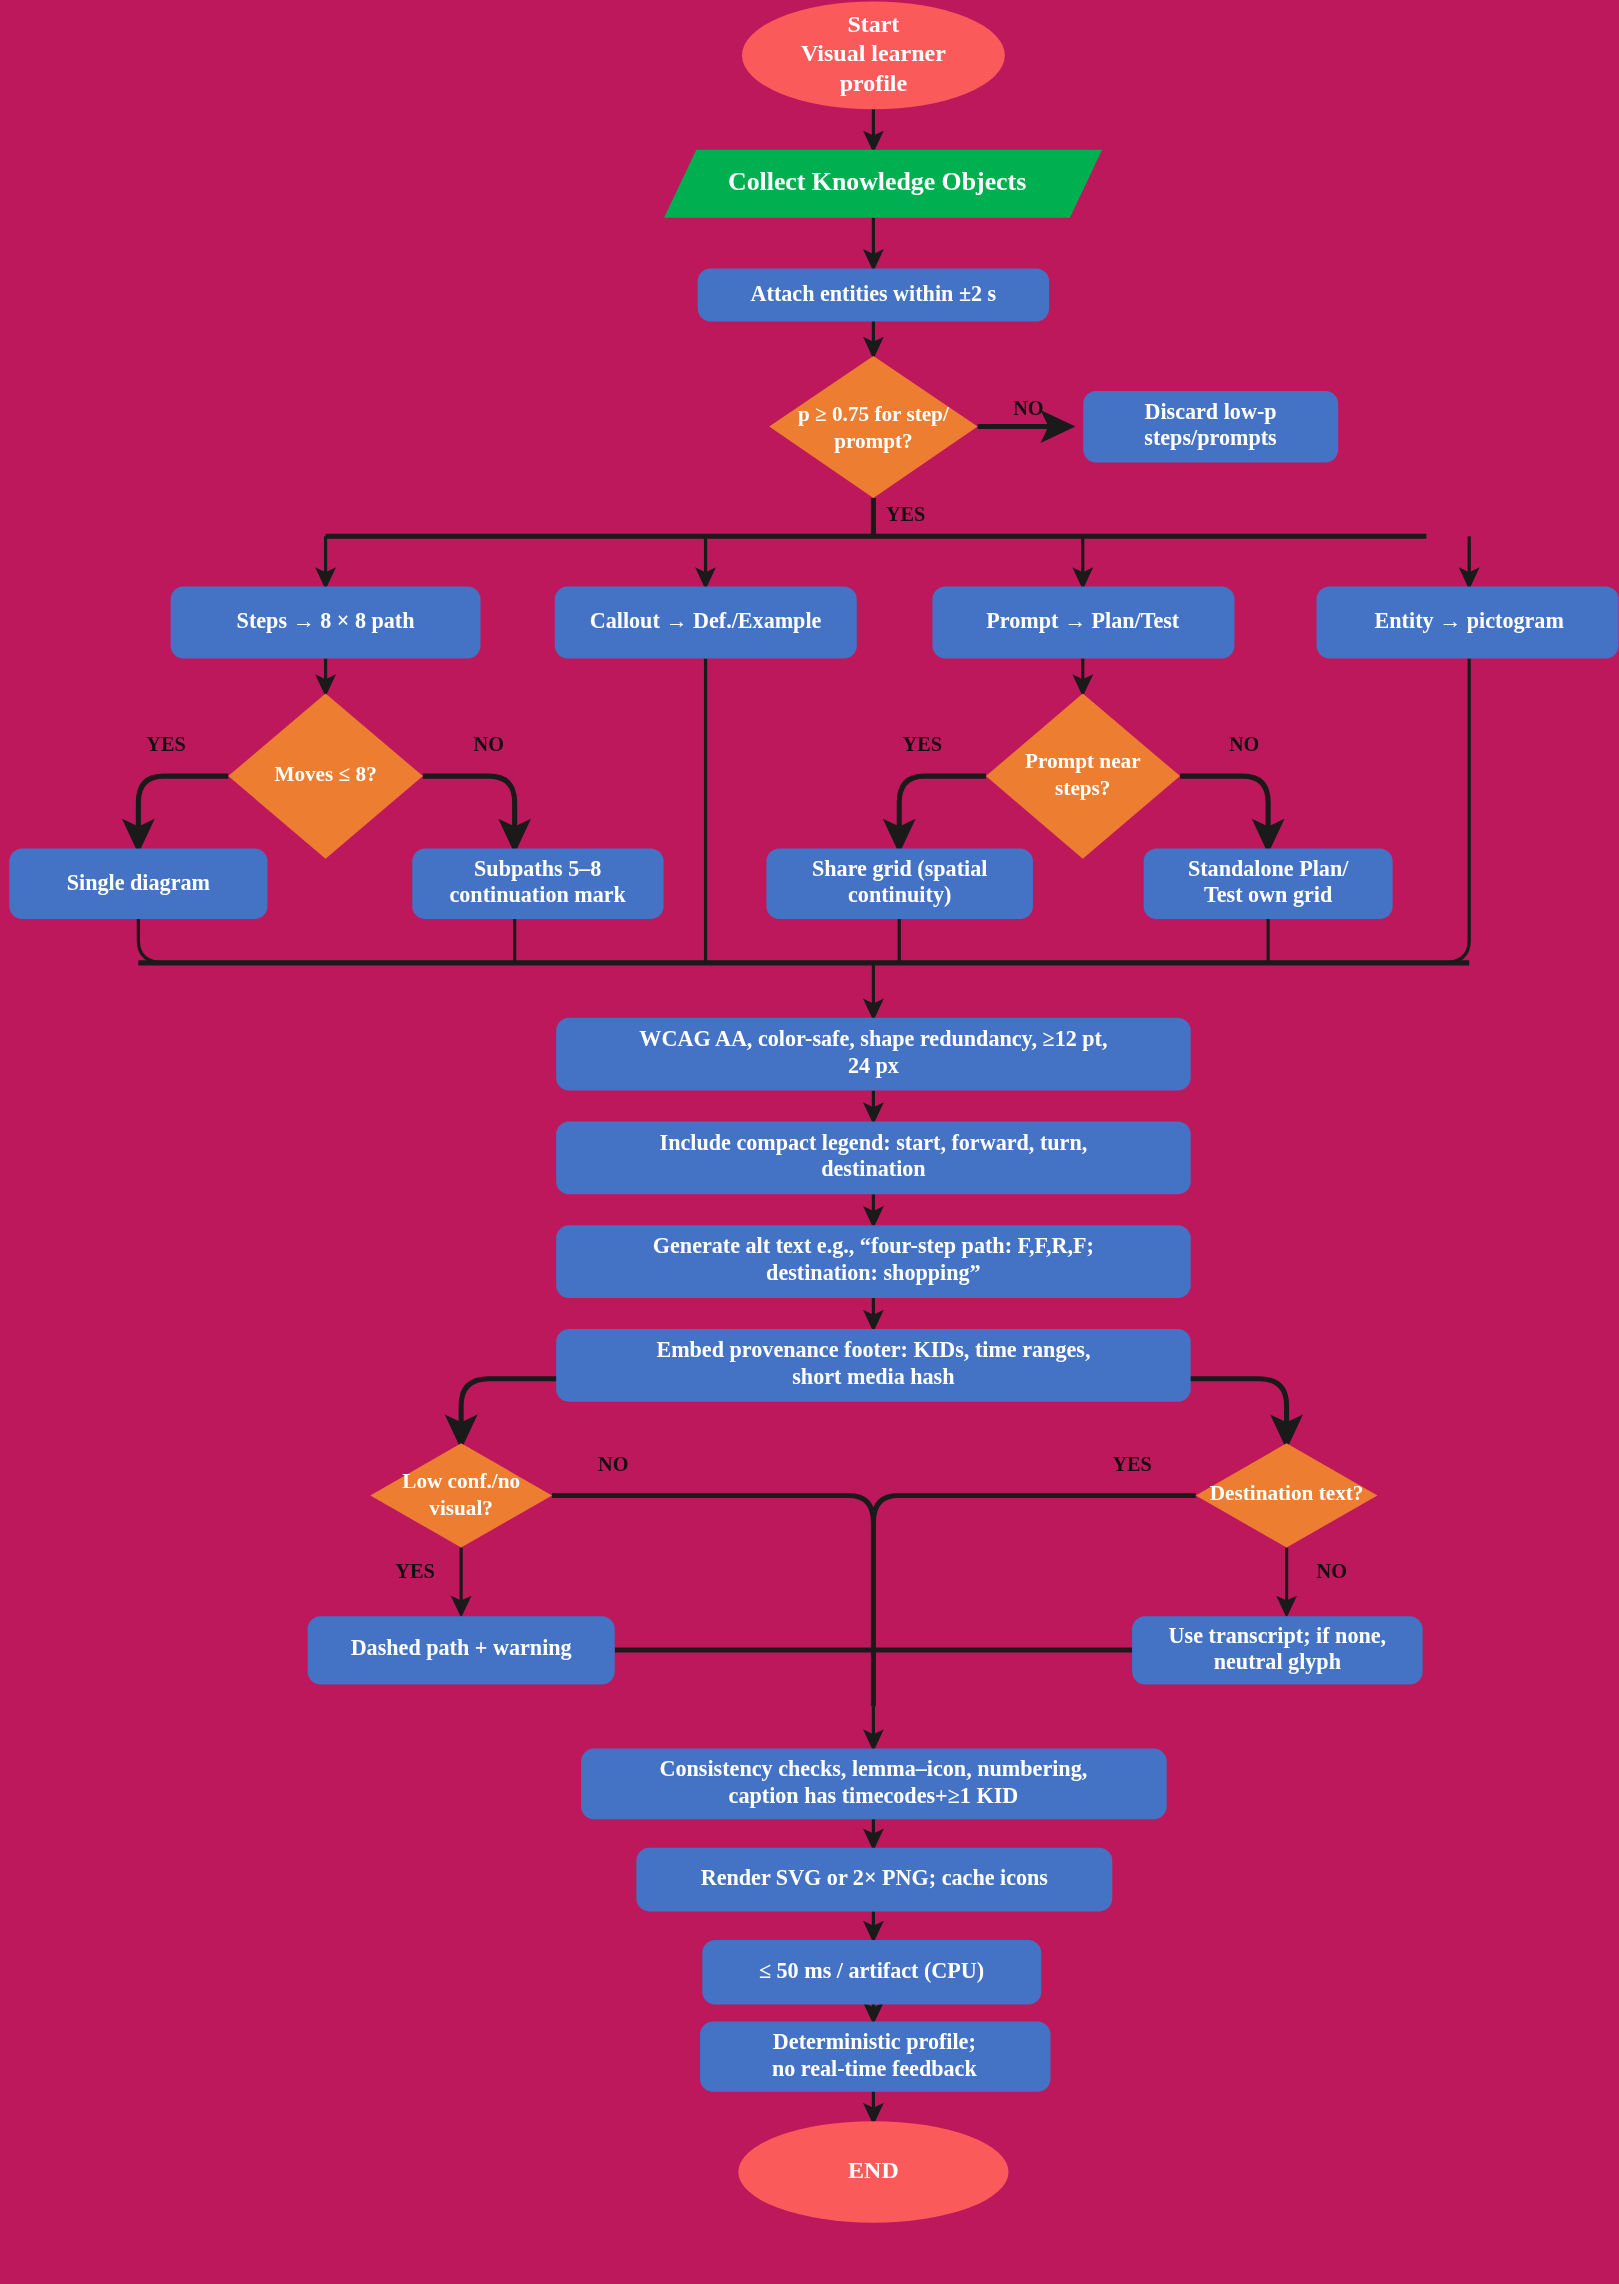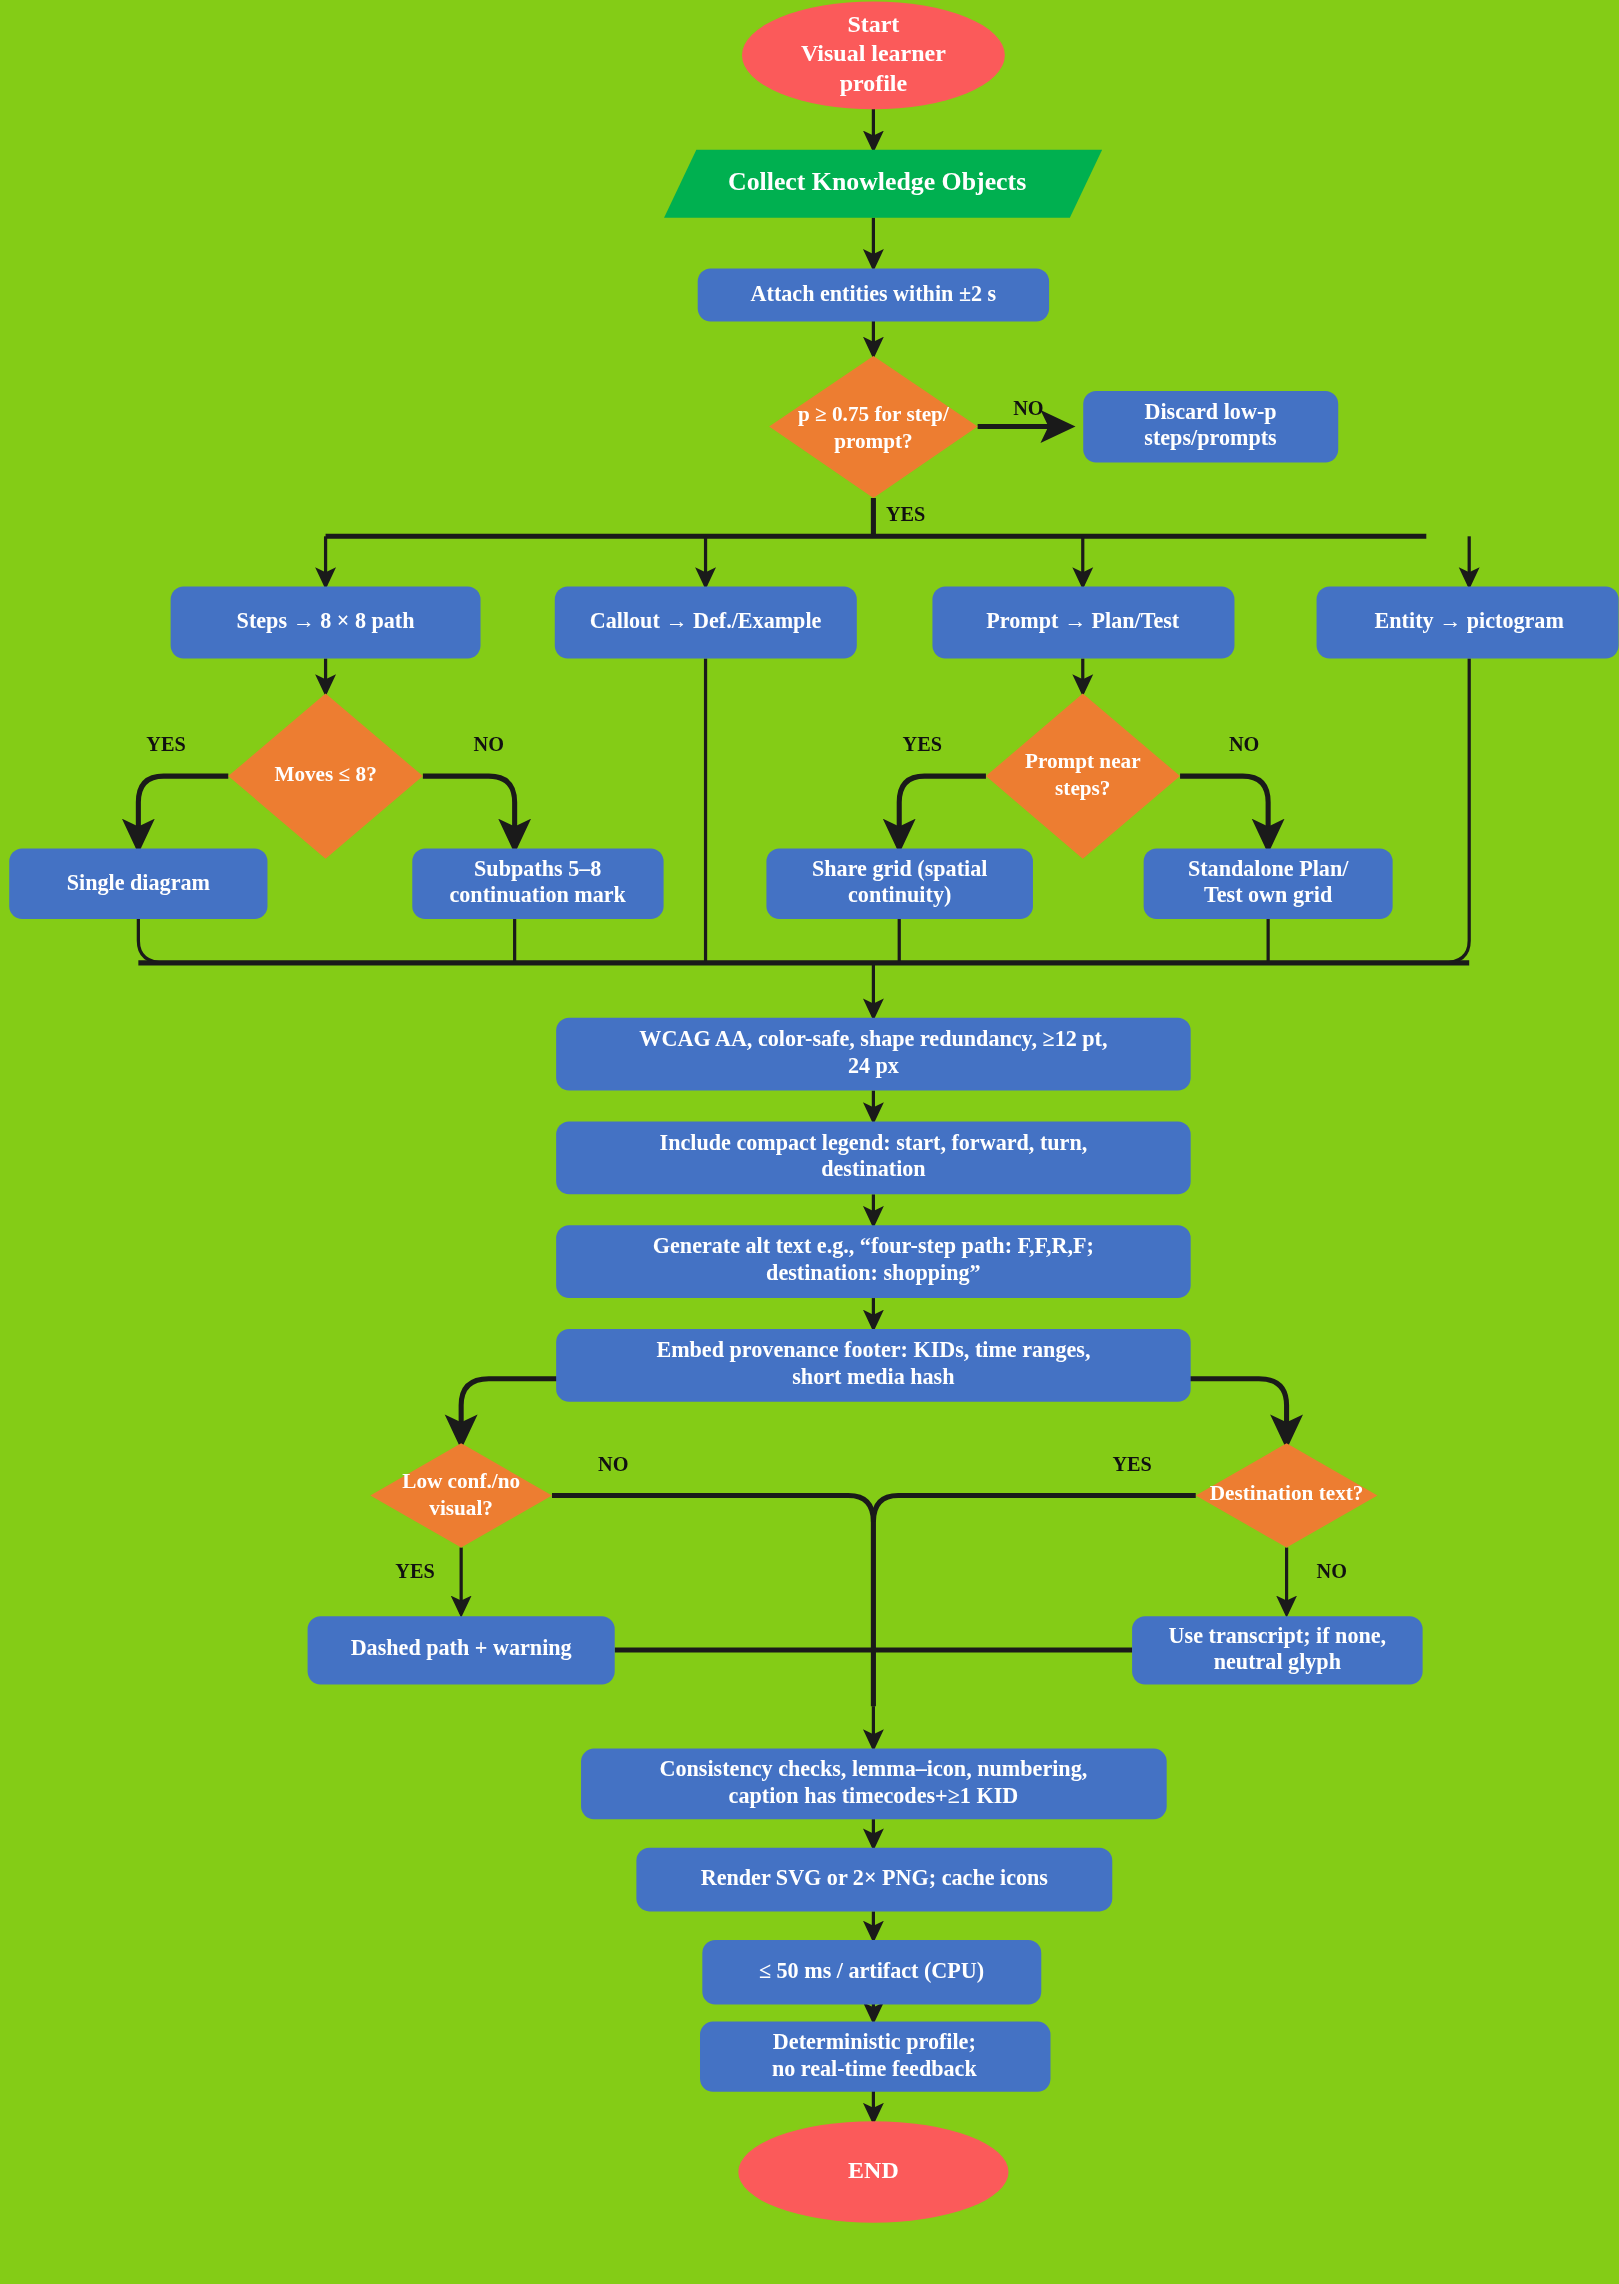--- a/index.html
+++ b/index.html
@@ -1,17 +1,17 @@
 <!DOCTYPE html>
 <html style="font-size:7.4px"><head>
 <meta charset="utf-8">
 <style>
   html,body{margin:0;padding:0;background:#ffffff;}
   body{font-family:"Liberation Serif","DejaVu Serif",serif;}
-  #stage{position:relative;width:1620px;height:2284px;background:#84cc16;overflow:hidden;}
+  #stage{position:relative;width:1620px;height:2284px;background:#be185d;overflow:hidden;}
   svg#flow{position:absolute;inset:0;width:1620px;height:2284px;display:block;}
   .node-text{fill:#ffffff;font-family:"Liberation Serif","DejaVu Serif",serif;font-weight:bold;text-anchor:middle;dominant-baseline:middle;}
   .edge-label{fill:#111111;font-family:"Liberation Serif","DejaVu Serif",serif;font-weight:bold;font-size:44px;text-anchor:middle;dominant-baseline:middle;}
   .conn{fill:none;stroke:#1a1a1a;stroke-width:7;stroke-linecap:butt;stroke-linejoin:round;}
   .conn-thick{fill:none;stroke:#1a1a1a;stroke-width:11;stroke-linecap:butt;stroke-linejoin:round;}
   .shape{stroke:none;}
 </style>
 </head>
 <body>
 

